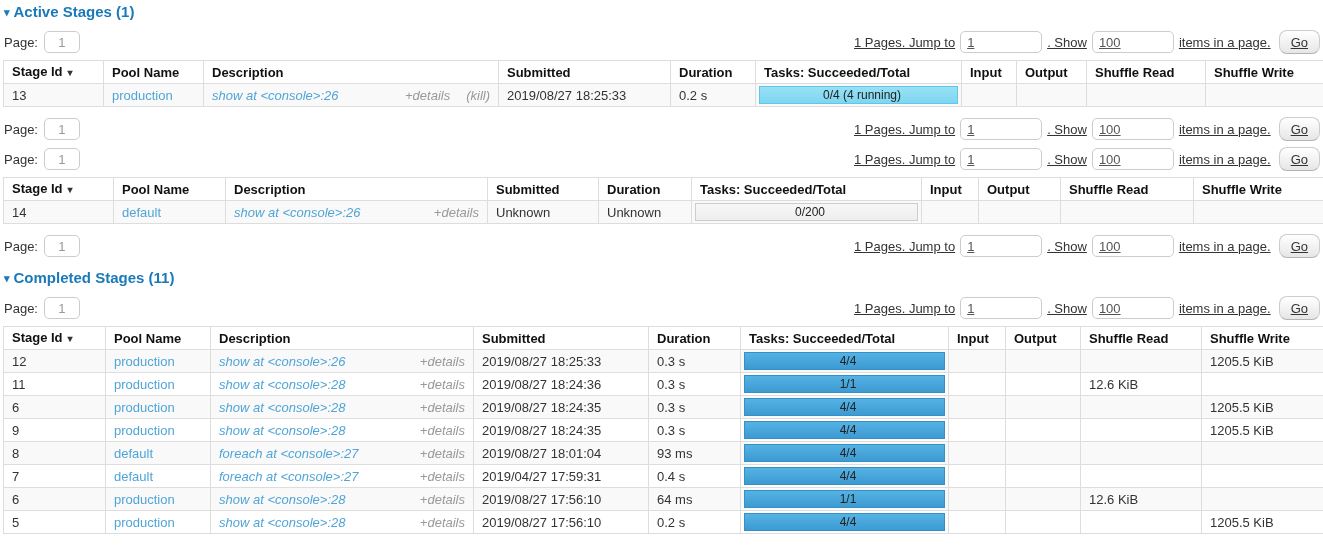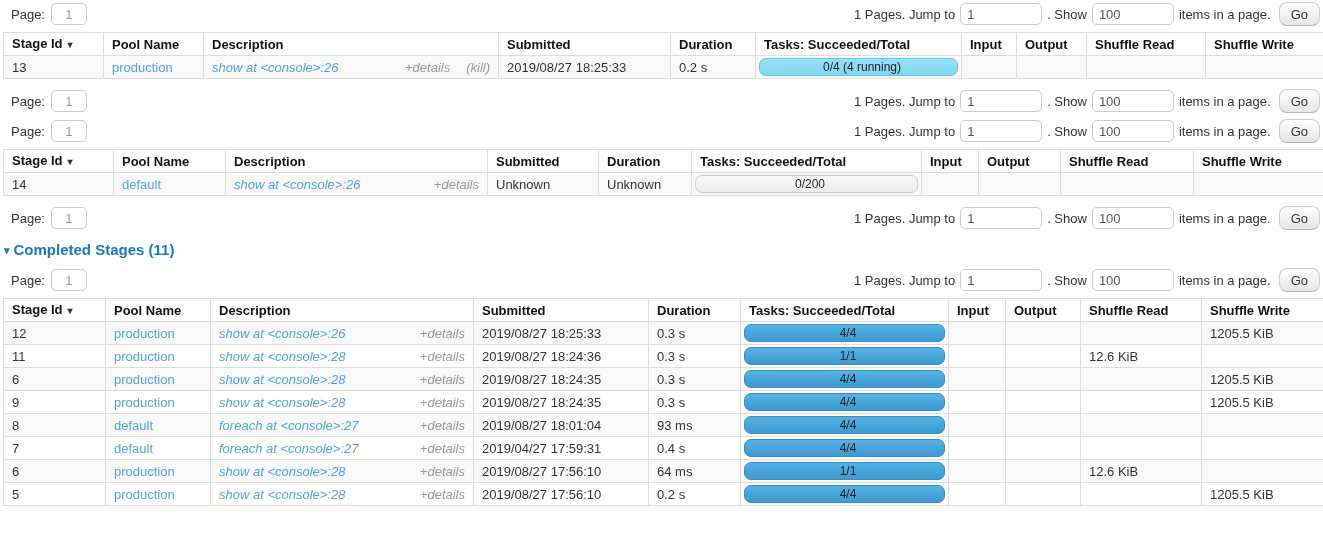--- a/index.html
+++ b/index.html
@@ -21,25 +21,25 @@
     line-height: 15px;
     margin: 12px 0 9px 1px;
     cursor: pointer;
     white-space: nowrap;
   }
   .section:first-child h4.section-title { margin-top: 2px; }
   .arrow { font-size: 11px; margin-right: 4px; position: relative; top: -1px; }
 
   .page-row {
     display: flex; justify-content: space-between; align-items: center;
-    height: 24px; margin: 0 0 6px 8px;
+    height: 24px; margin: 0 0 6px 1px;
   }
   .page-left, .page-right { display: flex; align-items: center; }
   .page-left  > * { margin-right: 6px; }
-  .page-right > * { margin-left: 5px; }
+  .page-right > * { margin-left: 5px; text-decoration: underline; }
   .inp {
     height: 22px; border: 1px solid #ccc; border-radius: 5px;
     font-family: "Liberation Sans", sans-serif; font-size: 13px;
     color: #555; padding: 1px 6px; outline: none; background: #fff;
   }
   .page-inp { width: 36px; text-align: center; color: #999; }
   .jump-inp { width: 82px; }
   button.go {
     height: 24px; padding: 2px 11px;
     font-family: "Liberation Sans", sans-serif; font-size: 13px; color: #333;
@@ -66,40 +66,41 @@
   tr.odd td { background: #f9f9f9; }
   a.tbl-link { color: var(--link-blue, #50a5d7); text-decoration: none; cursor: pointer; }
   .desc-cell { display: flex; justify-content: space-between; align-items: center; font-style: italic; }
   .desc-right > a { margin-left: 16px; }
   a.muted { color: #999; text-decoration: none; cursor: pointer; }
 
   td.tasks-cell { padding: 2px 3px; }
   .bar {
     height: 18px; line-height: 16px;
     border: 1px solid var(--bar-empty-border, #ccc);
-    border-radius: 7px;
+    border-radius: 0;
     background: linear-gradient(#f7f7f7, #eeeeee);
     text-align: center; font-size: 12px; color: #222;
     overflow: hidden;
     padding-left: 7px;
   }
   .bar.done {
     background: linear-gradient(var(--bar-done-top, #55b2e4), var(--bar-done-bottom, #3d9ad2));
     border-color: var(--bar-done-border, #3590c5);
   }
   .bar.running {
     background: linear-gradient(var(--bar-running-top, #97e0f6), var(--bar-running-bottom, #7fd6f0));
     border-color: var(--bar-running-border, #5fc8e8);
   }
 </style>
 </head>
 <body>
 
 <div id="root">
     <div class="section">
+      <h4 class="section-title"><span class="arrow">▾</span><span>Active Stages (1)</span></h4>
       <div class="page-row">
         <div class="page-left">
           <span>Page:</span>
           <input class="inp page-inp" value="1" style="">
         </div>
         <div class="page-right">
           <span>1 Pages. Jump to</span>
           <input class="inp jump-inp" value="1" style="">
           <span>. Show</span>
           <input class="inp jump-inp" value="100" style="">

